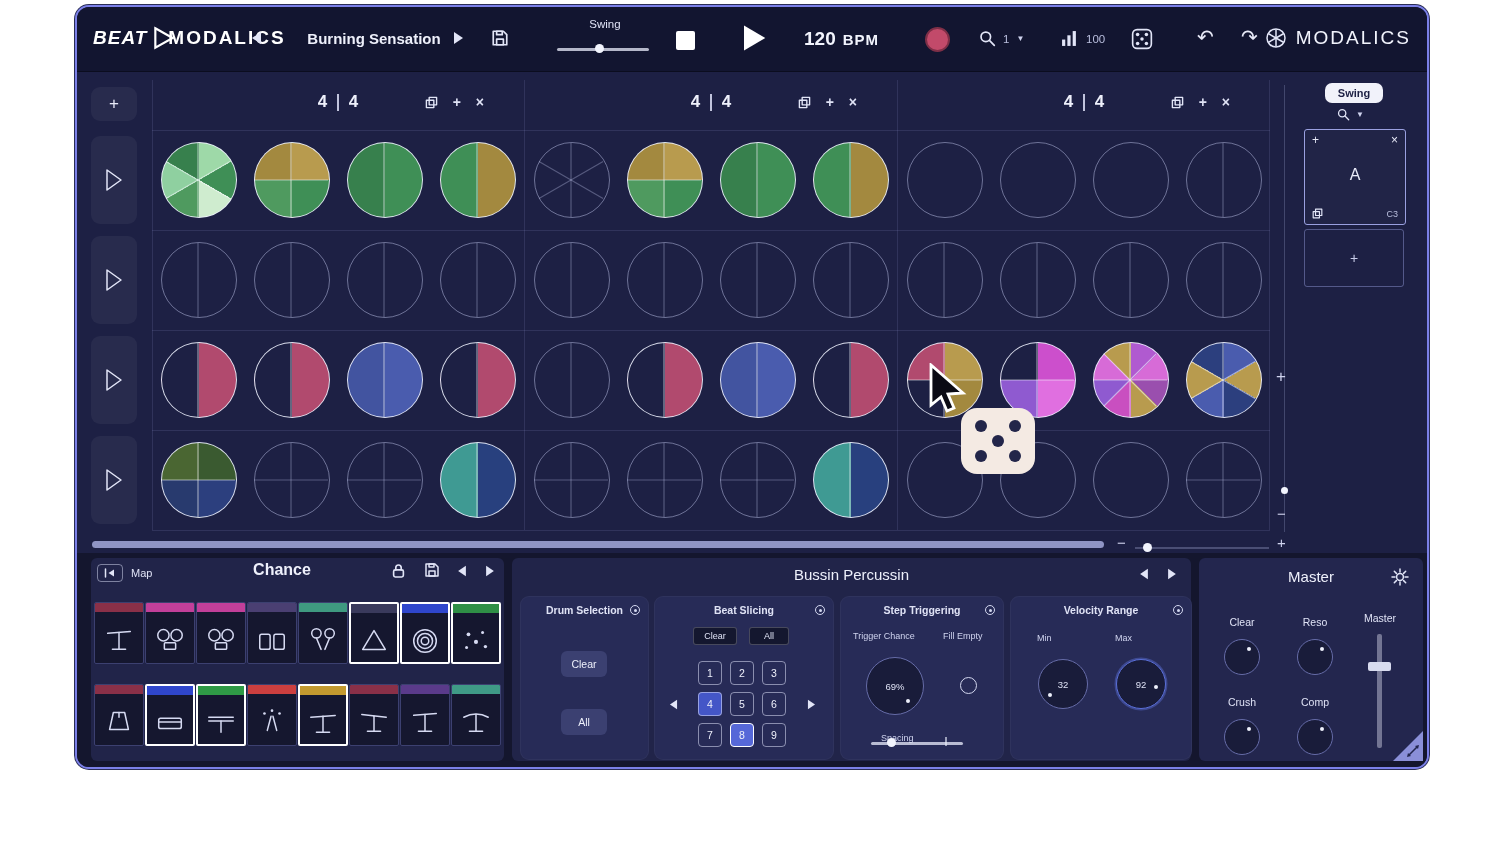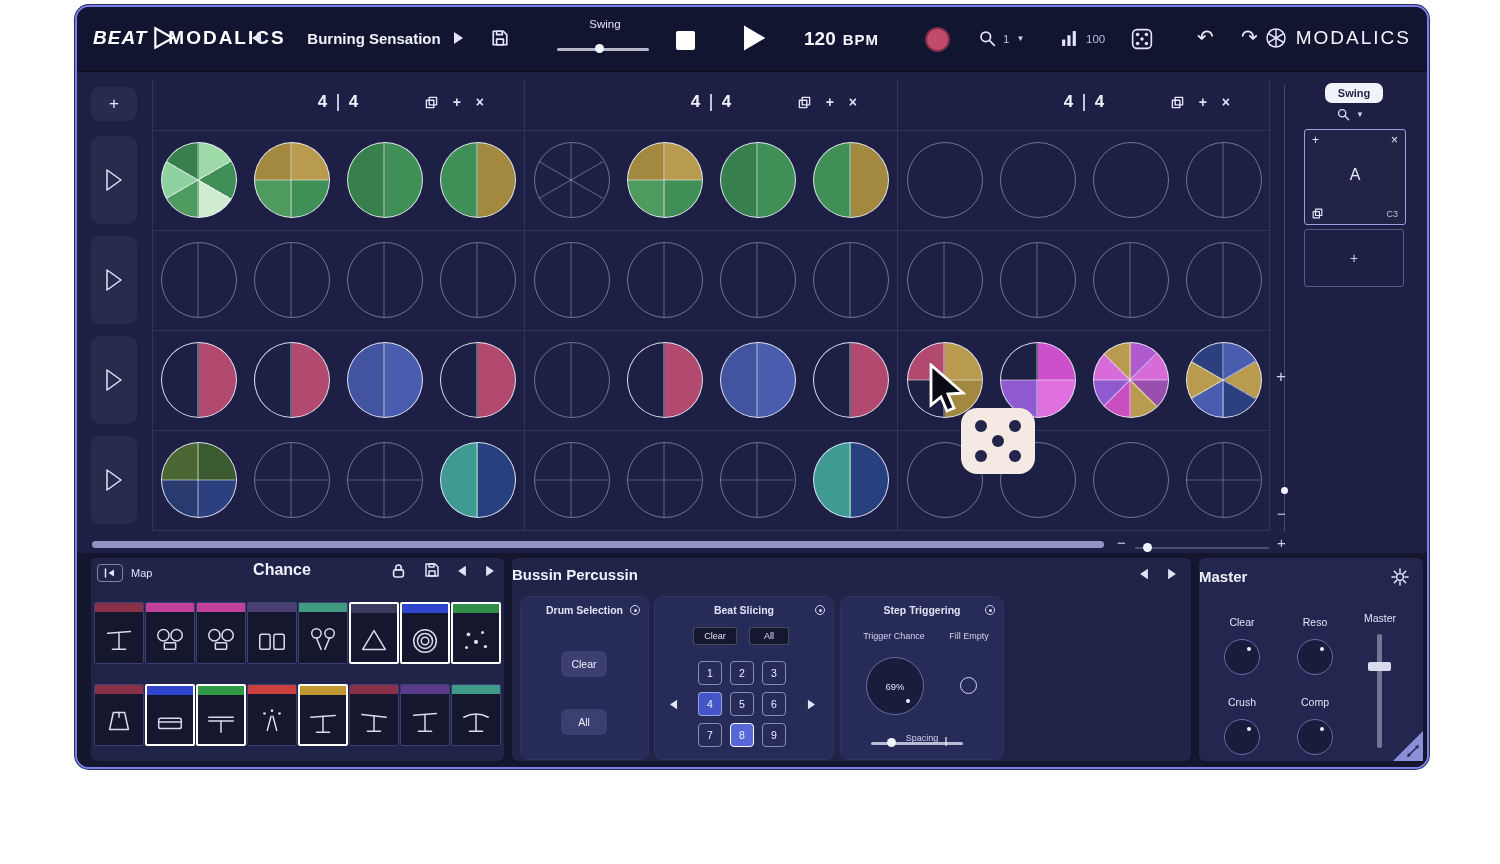--- a/index.html
+++ b/index.html
@@ -47,31 +47,31 @@
   .zoom-glyph{font-size:15px;color:#cfd3ee;}
 
   
   .bars-pill{background:#f1f2fa;color:#1d2044;font-size:11px;font-weight:bold;border-radius:7px;display:flex;align-items:center;justify-content:center;}
   .pattern-box{border:1.5px solid #9aa0e0;border-radius:3px;background:rgba(255,255,255,0.02);}
   .pattern-add{border:1px solid rgba(154,160,224,0.45);border-radius:3px;display:flex;align-items:center;justify-content:center;font-size:14px;color:#c8cce8;}
 
   
   .bottom-bg{position:absolute;left:0;right:0;top:546px;bottom:0;background:#14162e;}
   .panel{position:absolute;background:#212449;border-radius:6px;}
-  .panel-title{font-size:15px;font-weight:bold;color:#eef0fb;}
+  .panel-title{font-size:15px;font-weight:normal;color:#eef0fb;text-align:center;}
   .sub-panel{position:absolute;background:#272b57;border-radius:9px;border:1px solid rgba(255,255,255,0.04);}
   .sub-title{position:absolute;left:0;right:0;top:7px;text-align:center;font-size:10.5px;font-weight:bold;color:#dfe2f5;}
   .ring{position:absolute;width:10px;height:10px;border:1.5px solid #d4d8f0;border-radius:50%;}
   .ring i{position:absolute;left:3px;top:3px;width:3px;height:3px;background:#d4d8f0;border-radius:50%;}
   .btn-solid{background:#3b4071;border-radius:6px;font-size:10.5px;color:#eef0fb;display:flex;align-items:center;justify-content:center;}
   .btn-dark{background:#14172f;border:1px solid rgba(255,255,255,0.22);border-radius:3px;font-size:9px;color:#dfe2f5;display:flex;align-items:center;justify-content:center;}
   .num-cell{position:absolute;width:24px;height:24px;border-radius:4px;border:1.2px solid rgba(220,224,248,0.55);box-sizing:border-box;display:flex;align-items:center;justify-content:center;font-size:10.5px;color:#eef0fb;}
   .num-cell.active{background:#4456c7;}
   .num-cell.selected{background:#5668d8;border:1.6px solid #ffffff;}
-  .small-label{font-size:9px;color:#cfd3ee;text-align:center;}
+  .small-label{font-size:9px;color:#cfd3ee;text-align:left;}
   .knob{position:absolute;border-radius:50%;background:#191c3a;border:1.5px solid #666ca8;box-sizing:border-box;display:flex;align-items:center;justify-content:center;color:#dfe2f5;}
   .knob .kdot{position:absolute;width:4px;height:4px;border-radius:50%;background:#eef0fb;}
   .knob.hl{border-color:#5a6fd8;box-shadow:0 0 0 1.5px rgba(90,111,216,0.45);}
   .kval{font-size:9.5px;}
   .pad-row{position:absolute;display:flex;gap:1px;}
   .pad{width:50px;height:62px;box-sizing:border-box;border:1px solid #3c4070;background:#15172f;border-radius:2px;overflow:hidden;}
   .pad.selected{border:2px solid #ffffff;}
   .pad-strip{height:9px;}
   .pad-body{height:53px;display:flex;align-items:center;justify-content:center;}
   .pad-body svg{width:38px;height:32px;stroke:#d6daf2;fill:none;stroke-width:1.6;stroke-linecap:round;stroke-linejoin:round;}
@@ -890,20 +890,36 @@
         <span class="kval">69%</span>
         <span class="kdot" style="left:70%;top:74%;"></span>
       </div>
       <button class="abs" style="left:119px;top:80px;width:17px;height:17px;border:1.5px solid #d4d8f0;border-radius:50%;box-sizing:border-box;"></button>
       <div class="abs small-label" style="left:40px;top:136px;width:82px;">Spacing</div>
       <div class="abs slider-track" style="left:30px;top:145px;width:92px;height:3px;"></div>
       <div class="abs slider-dot" style="left:46px;top:141px;width:9px;height:9px;"></div>
       <div class="abs" style="left:104px;top:140px;width:2px;height:9px;background:rgba(235,238,252,0.6);"></div>
     </div>
 
+    <div class="sub-panel" style="left:498px;top:38px;width:180px;height:162px;">
+      <div class="sub-title">Velocity Range</div>
+      <button class="ring" style="right:8px;top:8px;">
+            <i></i>
+          </button>
+      <div class="abs small-label" style="left:26px;top:36px;width:52px;">Min</div>
+      <div class="abs small-label" style="left:104px;top:36px;width:52px;">Max</div>
+      <div class="knob" style="left:27px;top:62px;width:50px;height:50px;">
+        <span class="kval">32</span>
+        <span class="kdot" style="left:18%;top:68%;"></span>
+      </div>
+      <div class="knob hl" style="left:105px;top:62px;width:50px;height:50px;">
+        <span class="kval">92</span>
+        <span class="kdot" style="left:78%;top:52%;"></span>
+      </div>
+    </div>
   </div>
 
   <div class="panel" style="left:1122px;top:551px;width:224px;height:203px;background:#23264e;">
     <div class="abs panel-title" style="left:0;right:0;top:10px;">Master</div>
     <button class="abs" style="right:14px;top:10px;">
       <svg width="18" height="18" viewBox="0 0 18 18">
         <circle class="ic" cx="9" cy="9" r="3.4"></circle>
         <line class="ic" x1="9" y1="1" x2="9" y2="4"></line>
             <line class="ic" x1="9" y1="14" x2="9" y2="17"></line>
         <line class="ic" x1="1" y1="9" x2="4" y2="9"></line>

